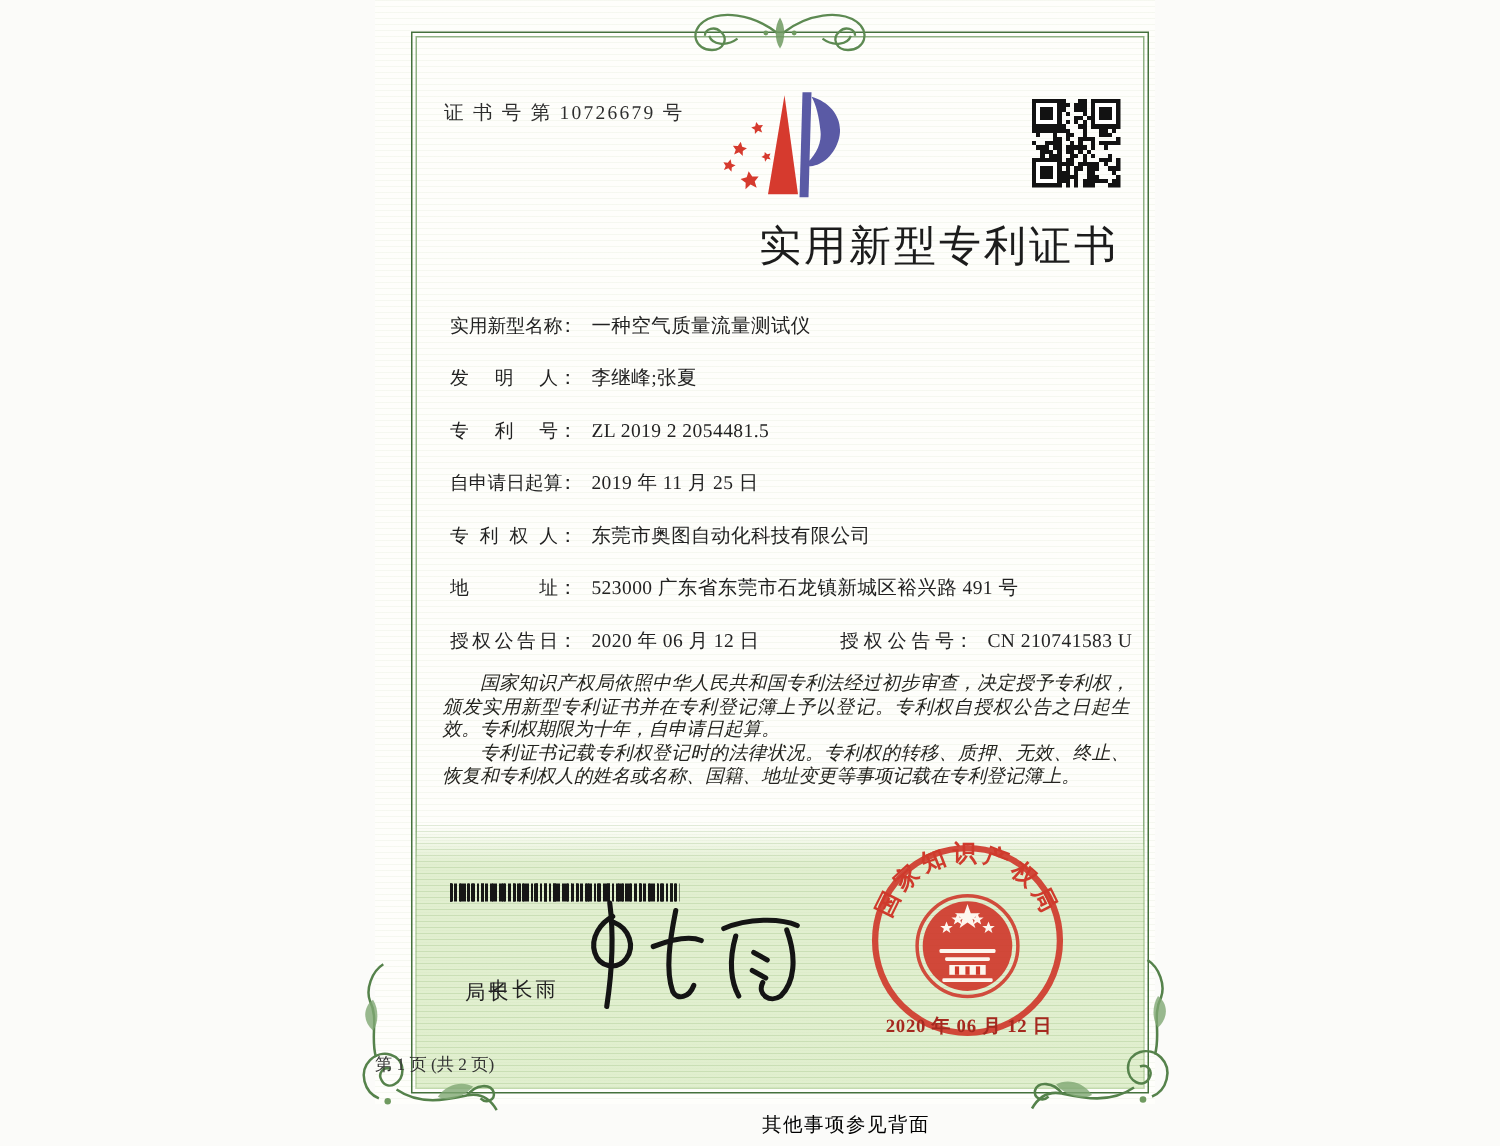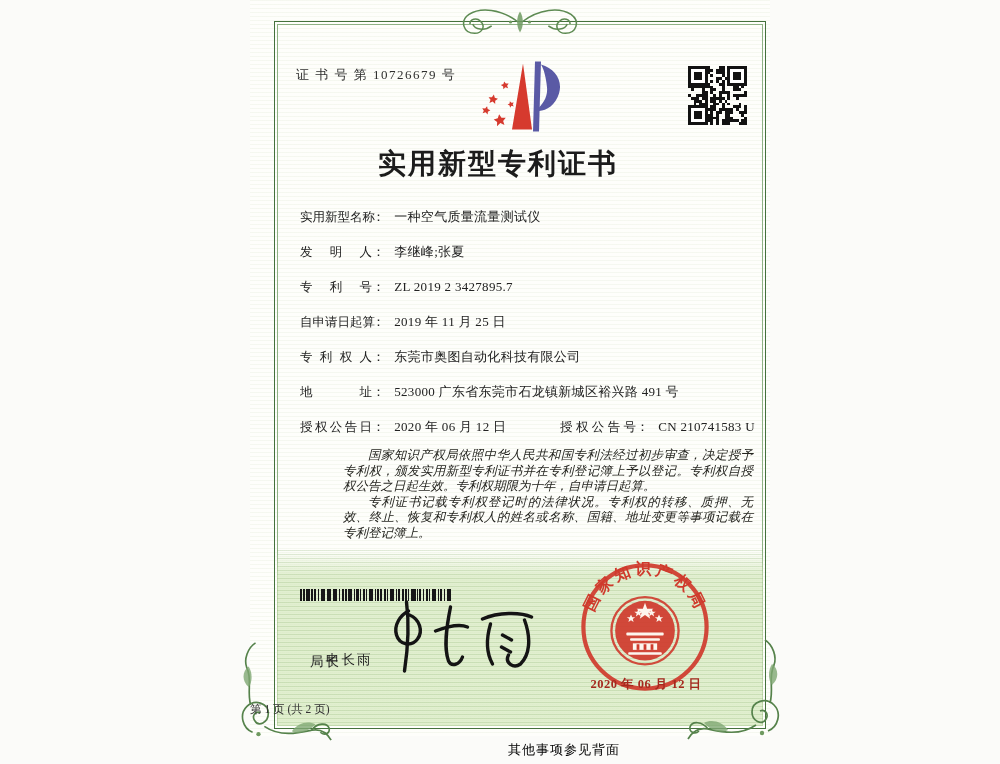--- a/index.html
+++ b/index.html
@@ -29,34 +29,34 @@
   .orn-br  { left:436px; top:632px; width:100px; height:112px; transform:scaleX(-1); }
 
   .cert-no { position:absolute; left:46px; top:66px; font-size:13px; letter-spacing:1.5px; color:#2e2e2e; }
 
   .logo { position:absolute; left:223px; top:61px; width:88px; height:73px; }
   .logo svg { width:100%; height:100%; display:block; }
 
   .qr { position:absolute; left:438px; top:66px; width:59px; height:59px; }
   .qr svg { width:100%; height:100%; display:block; shape-rendering:crispEdges; }
 
-  .title { position:absolute; left:0; top:145px; width:496px; text-align:center;
-           font-size:28px; font-weight:700; letter-spacing:2px; color:#1c1c1c; }
+  .title { position:absolute; left:0; top:145px; width:496px; text-align:right;
+           font-size:28px; font-weight:400; letter-spacing:2px; color:#1c1c1c; }
 
   .fields { position:absolute; left:50px; top:207px; width:440px; font-size:13px; color:#222; }
   .frow { position:relative; line-height:20px; margin-bottom:15px; white-space:nowrap; }
   .flabel { display:inline-block; width:72px; font-size:12.5px; text-align:justify; text-align-last:justify; vertical-align:top; }
   .fcolon { display:inline-block; vertical-align:top; }
   .fvalue { display:inline-block; margin-left:6px; vertical-align:top; letter-spacing:.3px; }
   .fcol2 { position:absolute; left:260px; top:0; white-space:nowrap; }
   .fcol2 .flabel { width:76px; }
 
   .bodytext { position:absolute; left:45px; top:448px; width:458px;
               font-size:12.5px; line-height:15.6px; color:#24241f; font-style:italic; text-align:justify; }
-  .bodytext p { text-indent:2em;margin-left:48px; }
+  .bodytext p { text-indent:2em; }
 
   .barcode { position:absolute; left:50px; top:589px; width:153px; height:12px;
              background:
                repeating-linear-gradient(90deg,#161616 0 1.5px,transparent 1.5px 3px),
                repeating-linear-gradient(90deg,#161616 0 2px,transparent 2px 7px),
                repeating-linear-gradient(90deg,#161616 0 1px,transparent 1px 11.5px); }
 
   .signer-title { position:absolute; left:60px; top:653px; font-size:13.5px; letter-spacing:2px; color:#222; }
   .signer-name  { position:absolute; left:76px; top:651px; font-size:13.5px; letter-spacing:2px; color:#222; }
   .signature { position:absolute; left:126px; top:597px; width:175px; height:80px; }
@@ -317,21 +317,21 @@
       <div class="frow">
         <span class="flabel">实用新型名称</span><span class="fcolon">：</span>
         <span class="fvalue">一种空气质量流量测试仪</span>
       </div>
       <div class="frow">
         <span class="flabel">发明人</span><span class="fcolon">：</span>
         <span class="fvalue">李继峰;张夏</span>
       </div>
       <div class="frow">
         <span class="flabel">专利号</span><span class="fcolon">：</span>
-        <span class="fvalue">ZL 2019 2 3427895.7</span>
+        <span class="fvalue">ZL 2019 2 2054481.5</span>
       </div>
       <div class="frow">
         <span class="flabel">自申请日起算</span><span class="fcolon">：</span>
         <span class="fvalue">2019 年 11 月 25 日</span>
       </div>
       <div class="frow">
         <span class="flabel">专利权人</span><span class="fcolon">：</span>
         <span class="fvalue">东莞市奥图自动化科技有限公司</span>
       </div>
       <div class="frow">

